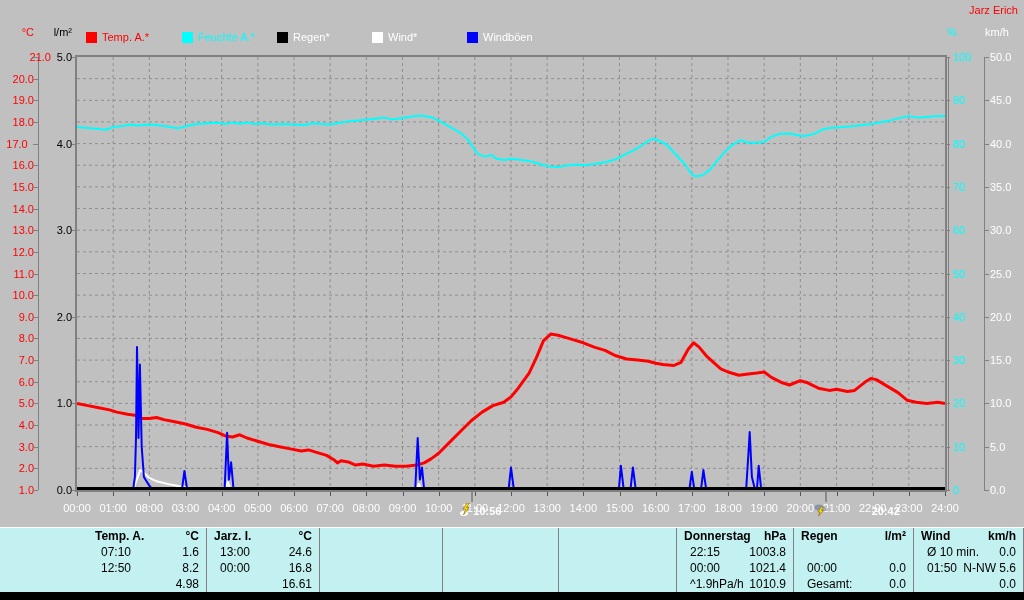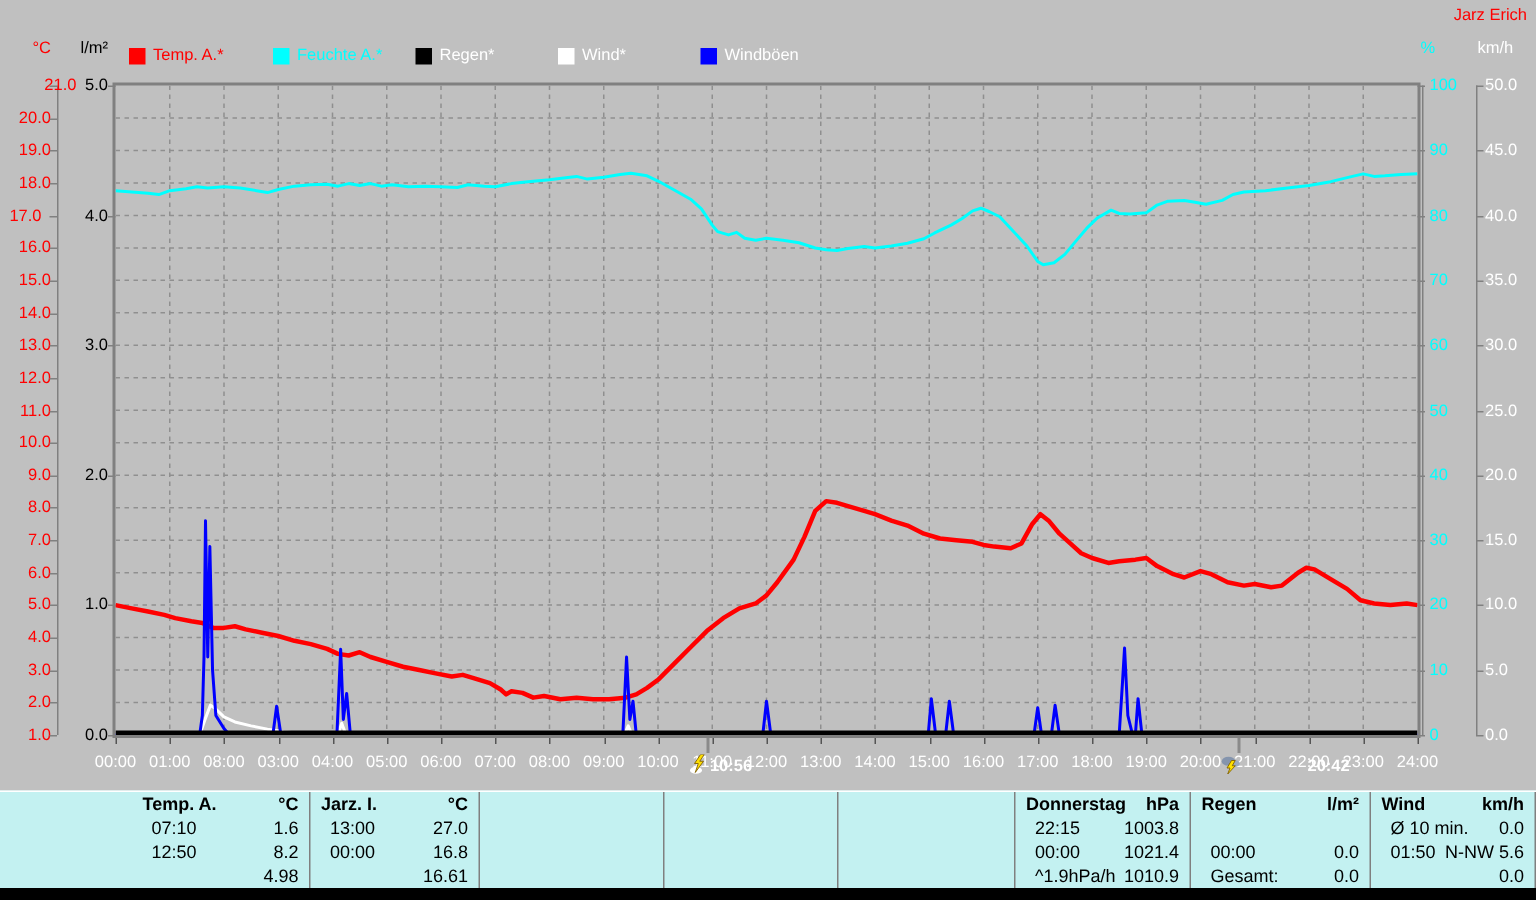--- a/index.html
+++ b/index.html
@@ -314,21 +314,21 @@
           <span class="r">4.98</span>
         </div>
       </div>
       <div class="tcol" style="left: 207px; width: 113px;">
         <div class="trow hdr">
           <span class="l">Jarz. I.</span>
           <span class="r">°C</span>
         </div>
         <div class="trow ">
           <span class="l">13:00</span>
-          <span class="r">27.0</span>
+          <span class="r">24.6</span>
         </div>
         <div class="trow ">
           <span class="l">00:00</span>
           <span class="r">16.8</span>
         </div>
         <div class="trow ">
           <span class="l"></span>
           <span class="r">16.61</span>
         </div>
       </div>

